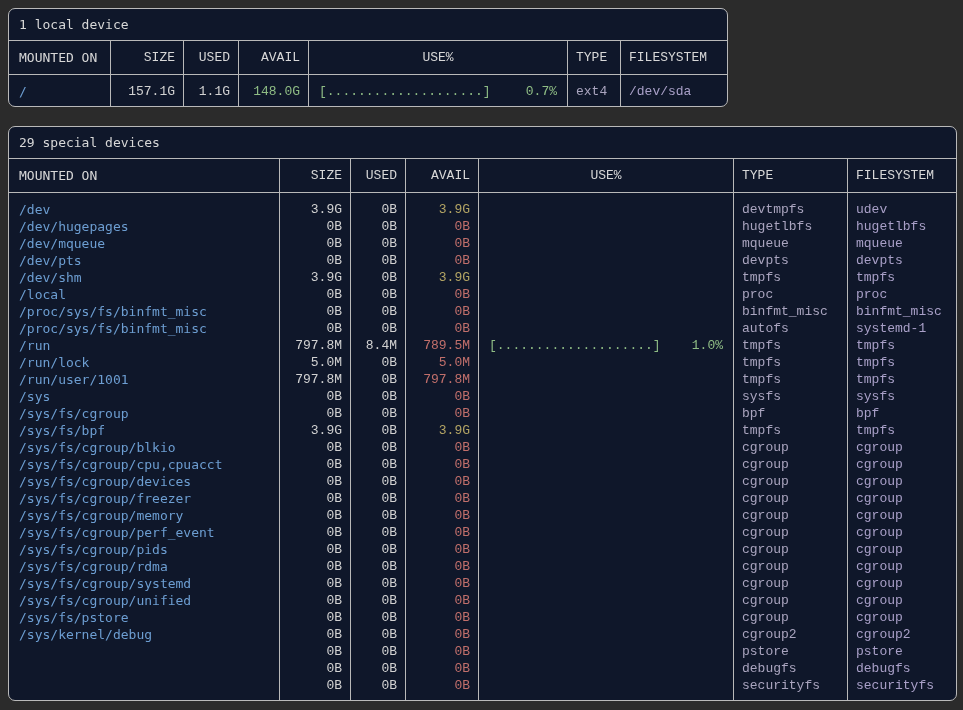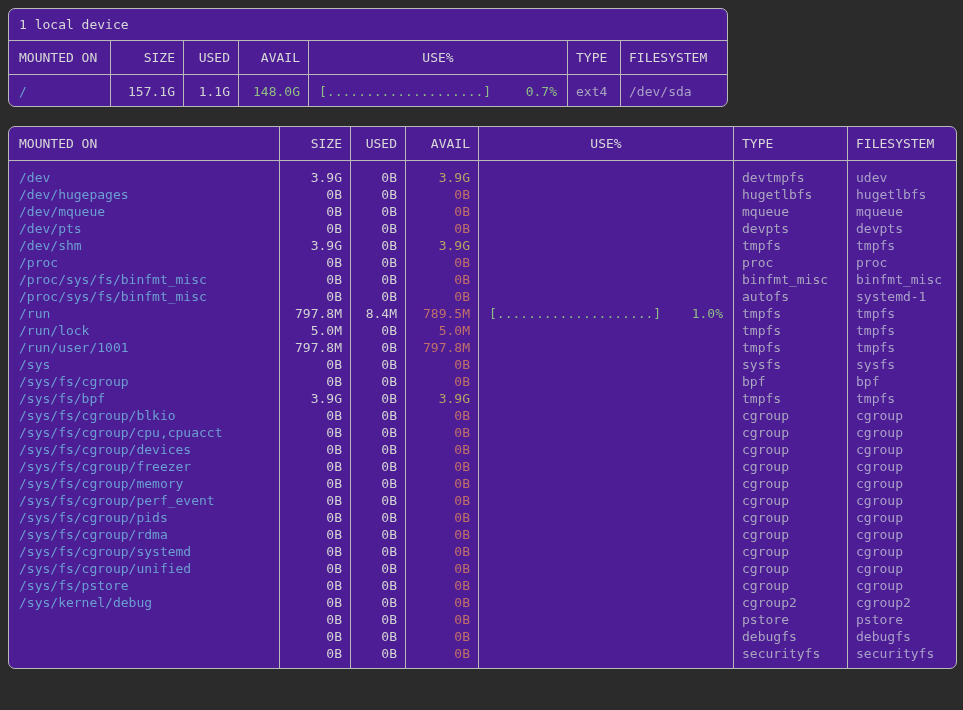--- a/index.html
+++ b/index.html
@@ -8,33 +8,33 @@
     background: #2b2b2b;
     font-family: "DejaVu Sans Mono", monospace;
     font-size: 13px;
     color: #d2d2d2;
     overflow: hidden;
   }
   .wrap { padding: 8px; display: flex; flex-direction: column; gap: 19px; align-items: flex-start; }
   .duf-table {
     border: 1px solid #b9b9b9;
     border-radius: 7px;
-    background: #4c1d95;
+    background: #0f172a;
     box-sizing: content-box;
   }
   .tbl-title {
     padding: 7px 10px;
     height: 17px; line-height: 17px;
     border-bottom: 1px solid #b9b9b9;
     color: #d8d8d8;
     white-space: pre;
   }
   .tbl-cols { display: flex; align-items: stretch; }
   .col { box-sizing: border-box; display: flex; flex-direction: column; }
-  .col + .col { border-left: 1px solid #b9b9b9; }
+  .col + .col { border-left: 1px solid #b9b9b9; font-family: Liberation Mono, monospace; }
   .col-hdr {
     height: 17px; line-height: 17px;
     padding: 8px 8px;
     border-bottom: 1px solid #b9b9b9;
     color: #d8d8d8;
     white-space: pre;
   }
   .col-body { padding: 8px 0 6px 0; display: flex; flex-direction: column; }
   .cell { height: 17px; line-height: 17px; padding: 0 8px; white-space: pre; overflow: hidden; }
   .al { text-align: left; }
@@ -97,30 +97,31 @@
         <div class="col" style="width: 107px;">
           <div class="col-hdr al">FILESYSTEM</div>
           <div class="col-body">
             <div class="cell al c-fs">/dev/sda</div>
           </div>
         </div>
       </div>
   </div>
 
   <div class="duf-table">
+    <div class="tbl-title">29 special devices</div>
     <div class="tbl-cols">
         <div class="col" style="width: 270px;">
           <div class="col-hdr al pl10">MOUNTED ON</div>
           <div class="col-body">
             <div class="cell al pl10 c-mount">/dev</div>
             <div class="cell al pl10 c-mount">/dev/hugepages</div>
             <div class="cell al pl10 c-mount">/dev/mqueue</div>
             <div class="cell al pl10 c-mount">/dev/pts</div>
             <div class="cell al pl10 c-mount">/dev/shm</div>
-            <div class="cell al pl10 c-mount">/proc</div>
+            <div class="cell al pl10 c-mount">/local</div>
             <div class="cell al pl10 c-mount">/proc/sys/fs/binfmt_misc</div>
             <div class="cell al pl10 c-mount">/proc/sys/fs/binfmt_misc</div>
             <div class="cell al pl10 c-mount">/run</div>
             <div class="cell al pl10 c-mount">/run/lock</div>
             <div class="cell al pl10 c-mount">/run/user/1001</div>
             <div class="cell al pl10 c-mount">/sys</div>
             <div class="cell al pl10 c-mount">/sys/fs/cgroup</div>
             <div class="cell al pl10 c-mount">/sys/fs/bpf</div>
             <div class="cell al pl10 c-mount">/sys/fs/cgroup/blkio</div>
             <div class="cell al pl10 c-mount">/sys/fs/cgroup/cpu,cpuacct</div>

